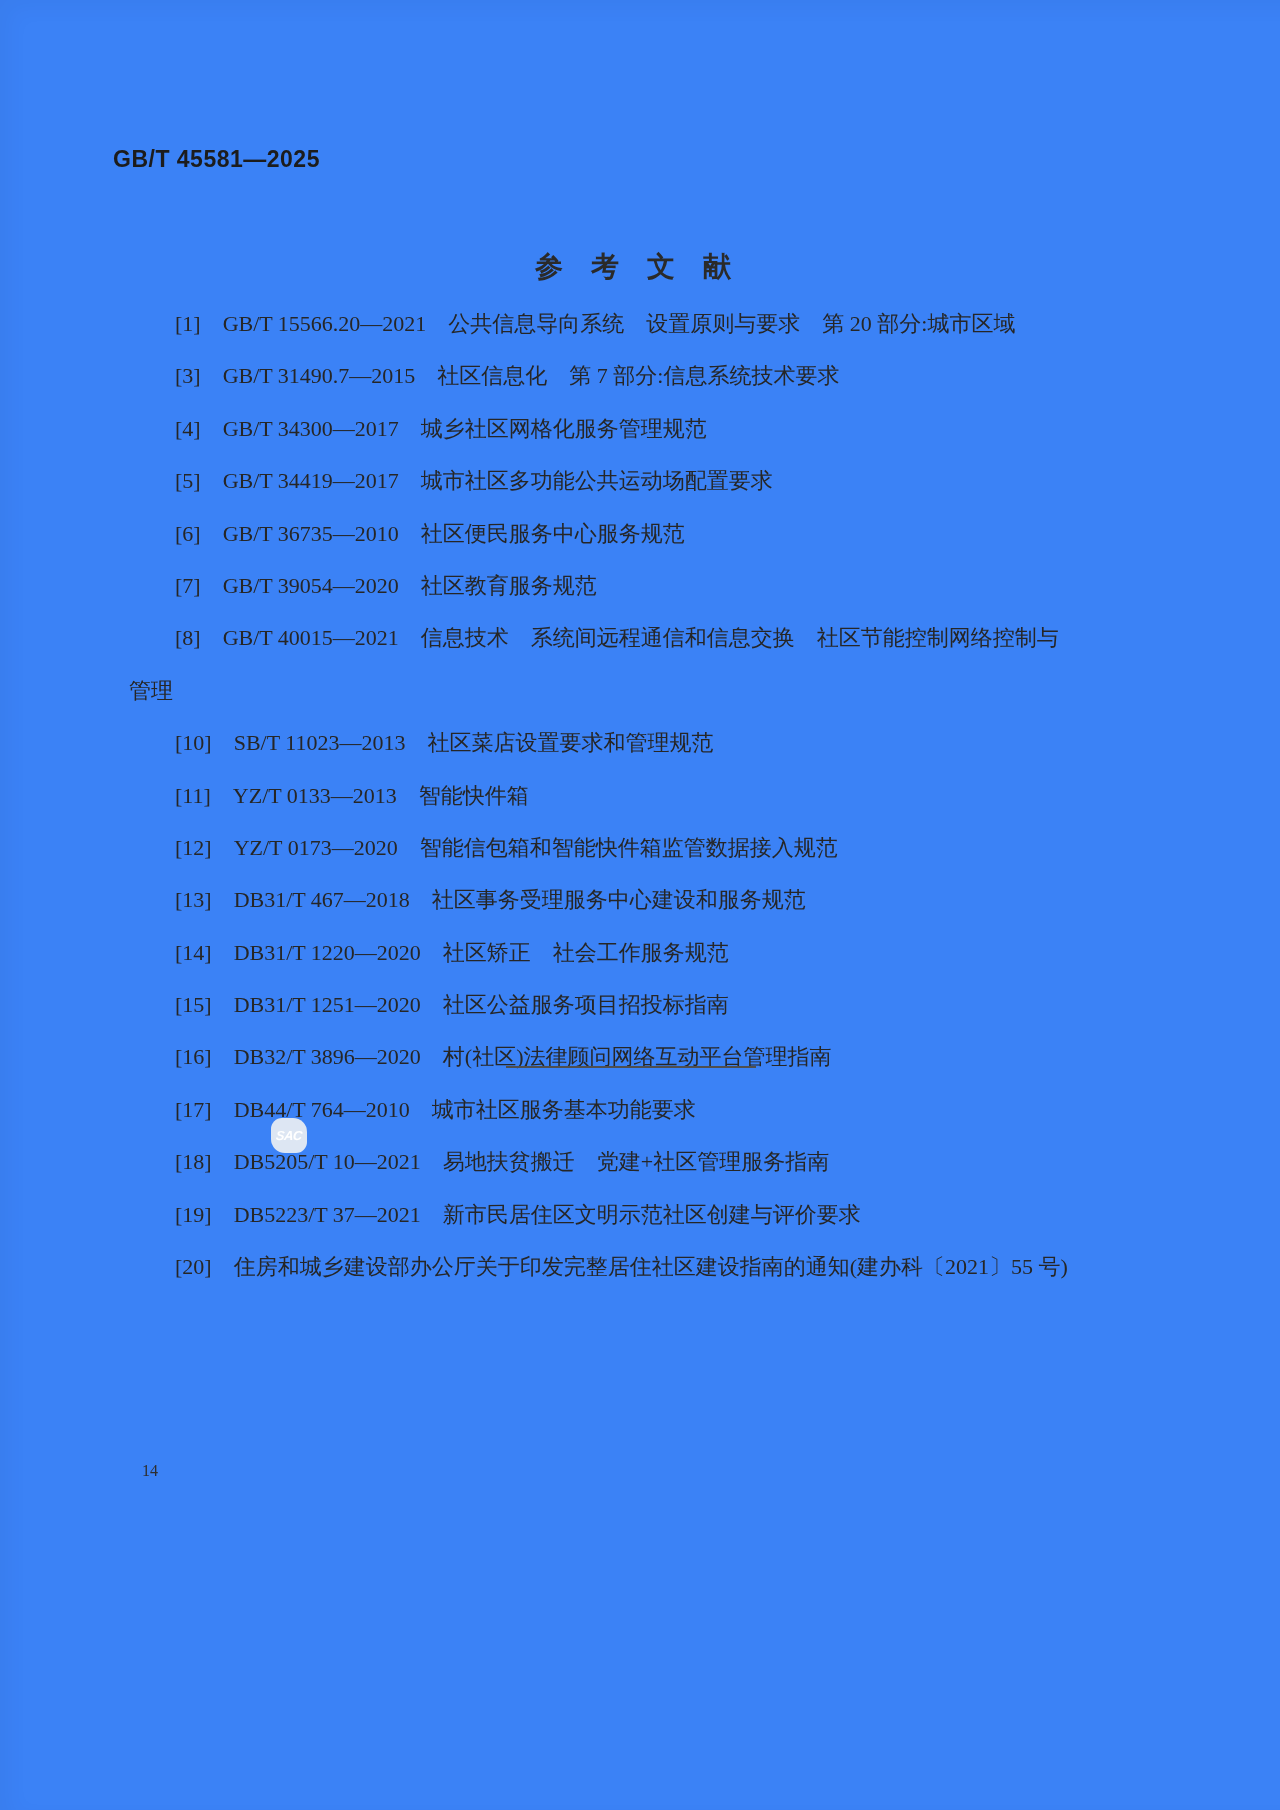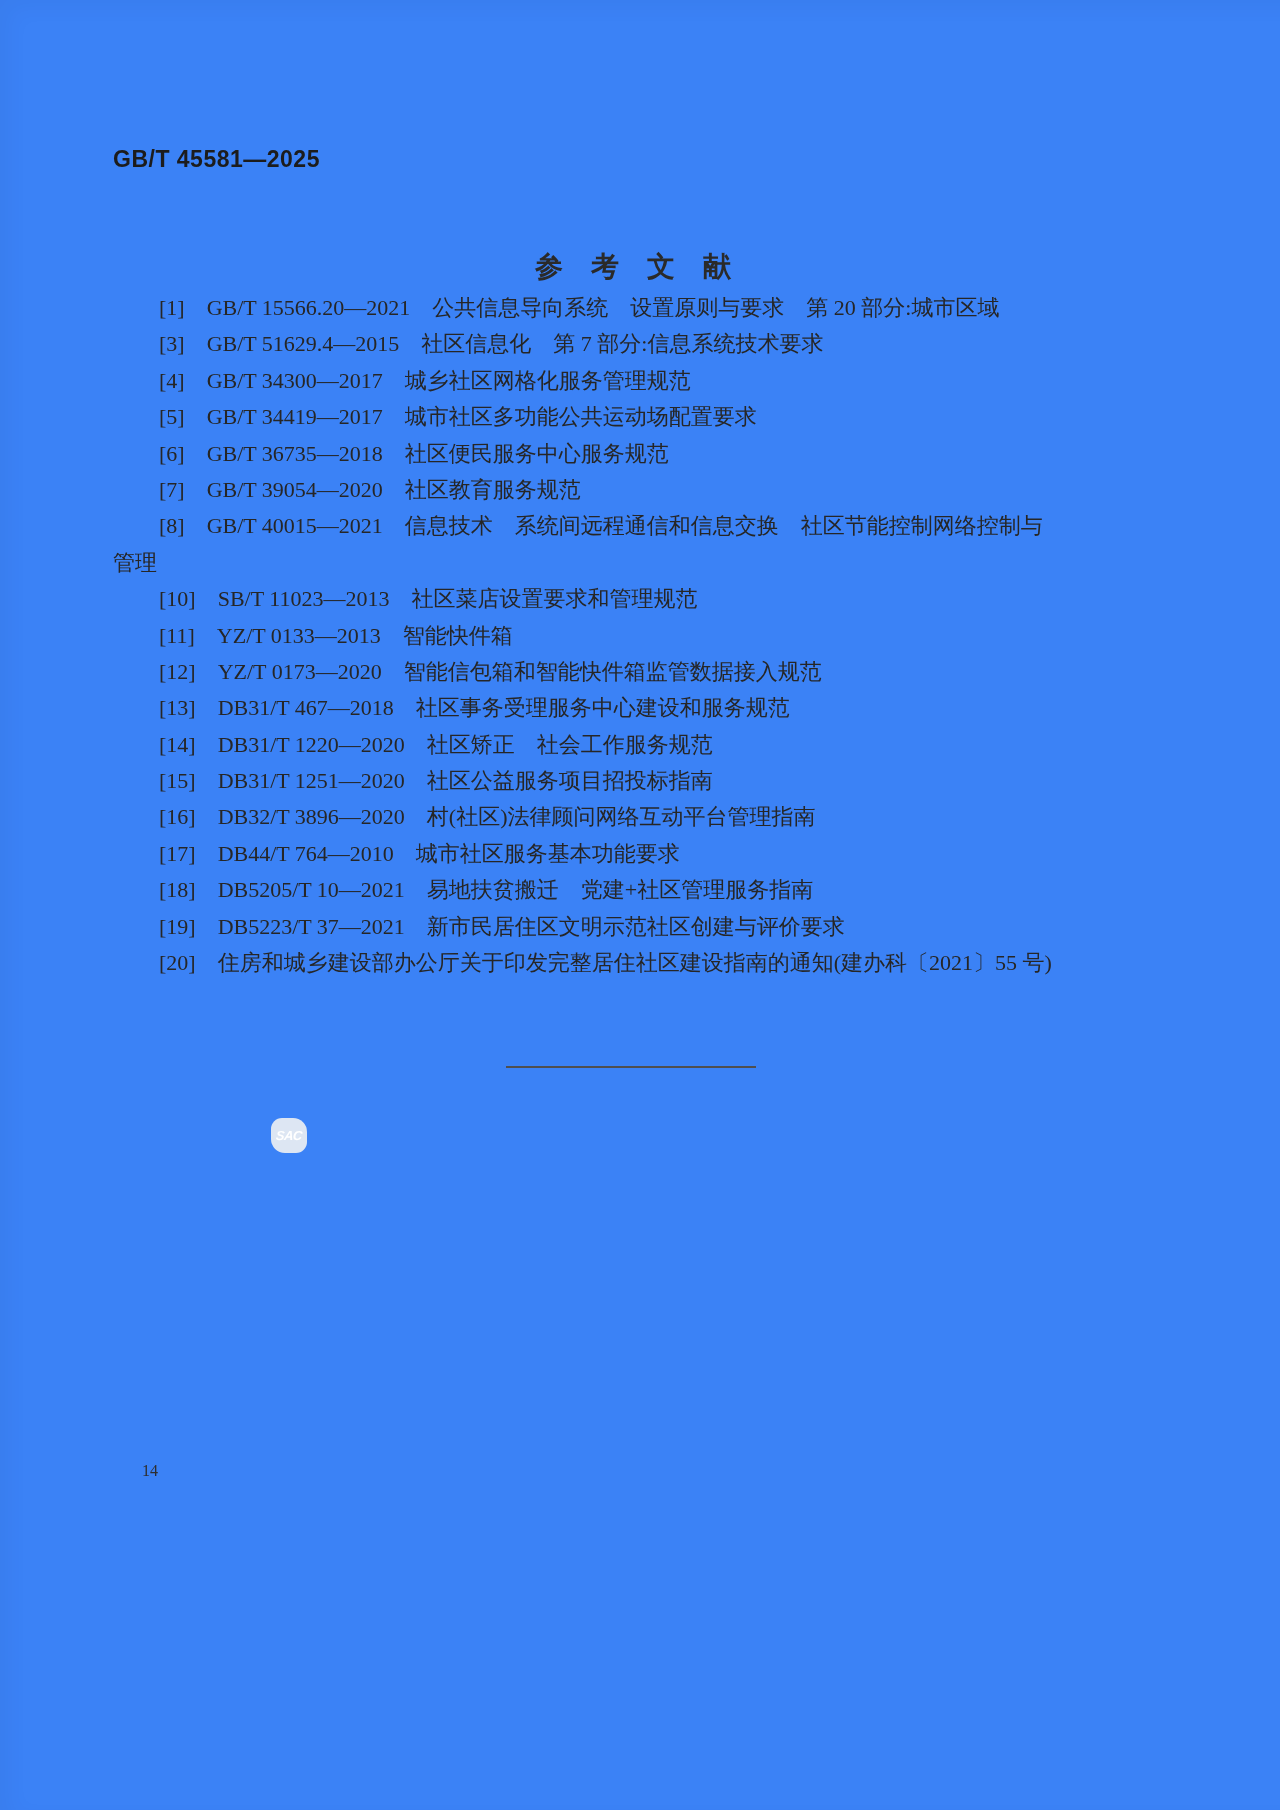--- a/index.html
+++ b/index.html
@@ -41,21 +41,21 @@
     margin: 0;
     white-space: nowrap;
   }
   .refs {
     position: absolute;
     left: 113px;
     top: 290px;
     width: 1060px;
   }
   .refs p {
-    margin: 0;
+    margin: 16px;
     height: 36.4px;
     line-height: 36.4px;
     font-size: 22px;
     white-space: nowrap;
     padding-left: 46px;
     color: #262626;
     font-family: Liberation Serif, serif;
   }
   .refs p.cont {
     padding-left: 0;
@@ -101,24 +101,24 @@
 <body>
 
 <div class="page">
 
   <div class="std-header">GB/T 45581—2025</div>
 
   <h1 class="doc-title">参　考　文　献</h1>
 
   <div class="refs">
     <p>[1]　GB/T 15566.20—2021　公共信息导向系统　设置原则与要求　第 20 部分:城市区域</p>
-    <p>[3]　GB/T 51629.4—2015　社区信息化　第 7 部分:信息系统技术要求</p>
+    <p>[3]　GB/T 31490.7—2015　社区信息化　第 7 部分:信息系统技术要求</p>
     <p>[4]　GB/T 34300—2017　城乡社区网格化服务管理规范</p>
     <p>[5]　GB/T 34419—2017　城市社区多功能公共运动场配置要求</p>
-    <p>[6]　GB/T 36735—2018　社区便民服务中心服务规范</p>
+    <p>[6]　GB/T 36735—2010　社区便民服务中心服务规范</p>
     <p>[7]　GB/T 39054—2020　社区教育服务规范</p>
     <p>[8]　GB/T 40015—2021　信息技术　系统间远程通信和信息交换　社区节能控制网络控制与</p>
     <p class="cont">管理</p>
     <p>[10]　SB/T 11023—2013　社区菜店设置要求和管理规范</p>
     <p>[11]　YZ/T 0133—2013　智能快件箱</p>
     <p>[12]　YZ/T 0173—2020　智能信包箱和智能快件箱监管数据接入规范</p>
     <p>[13]　DB31/T 467—2018　社区事务受理服务中心建设和服务规范</p>
     <p>[14]　DB31/T 1220—2020　社区矫正　社会工作服务规范</p>
     <p>[15]　DB31/T 1251—2020　社区公益服务项目招投标指南</p>
     <p>[16]　DB32/T 3896—2020　村(社区)法律顾问网络互动平台管理指南</p>

